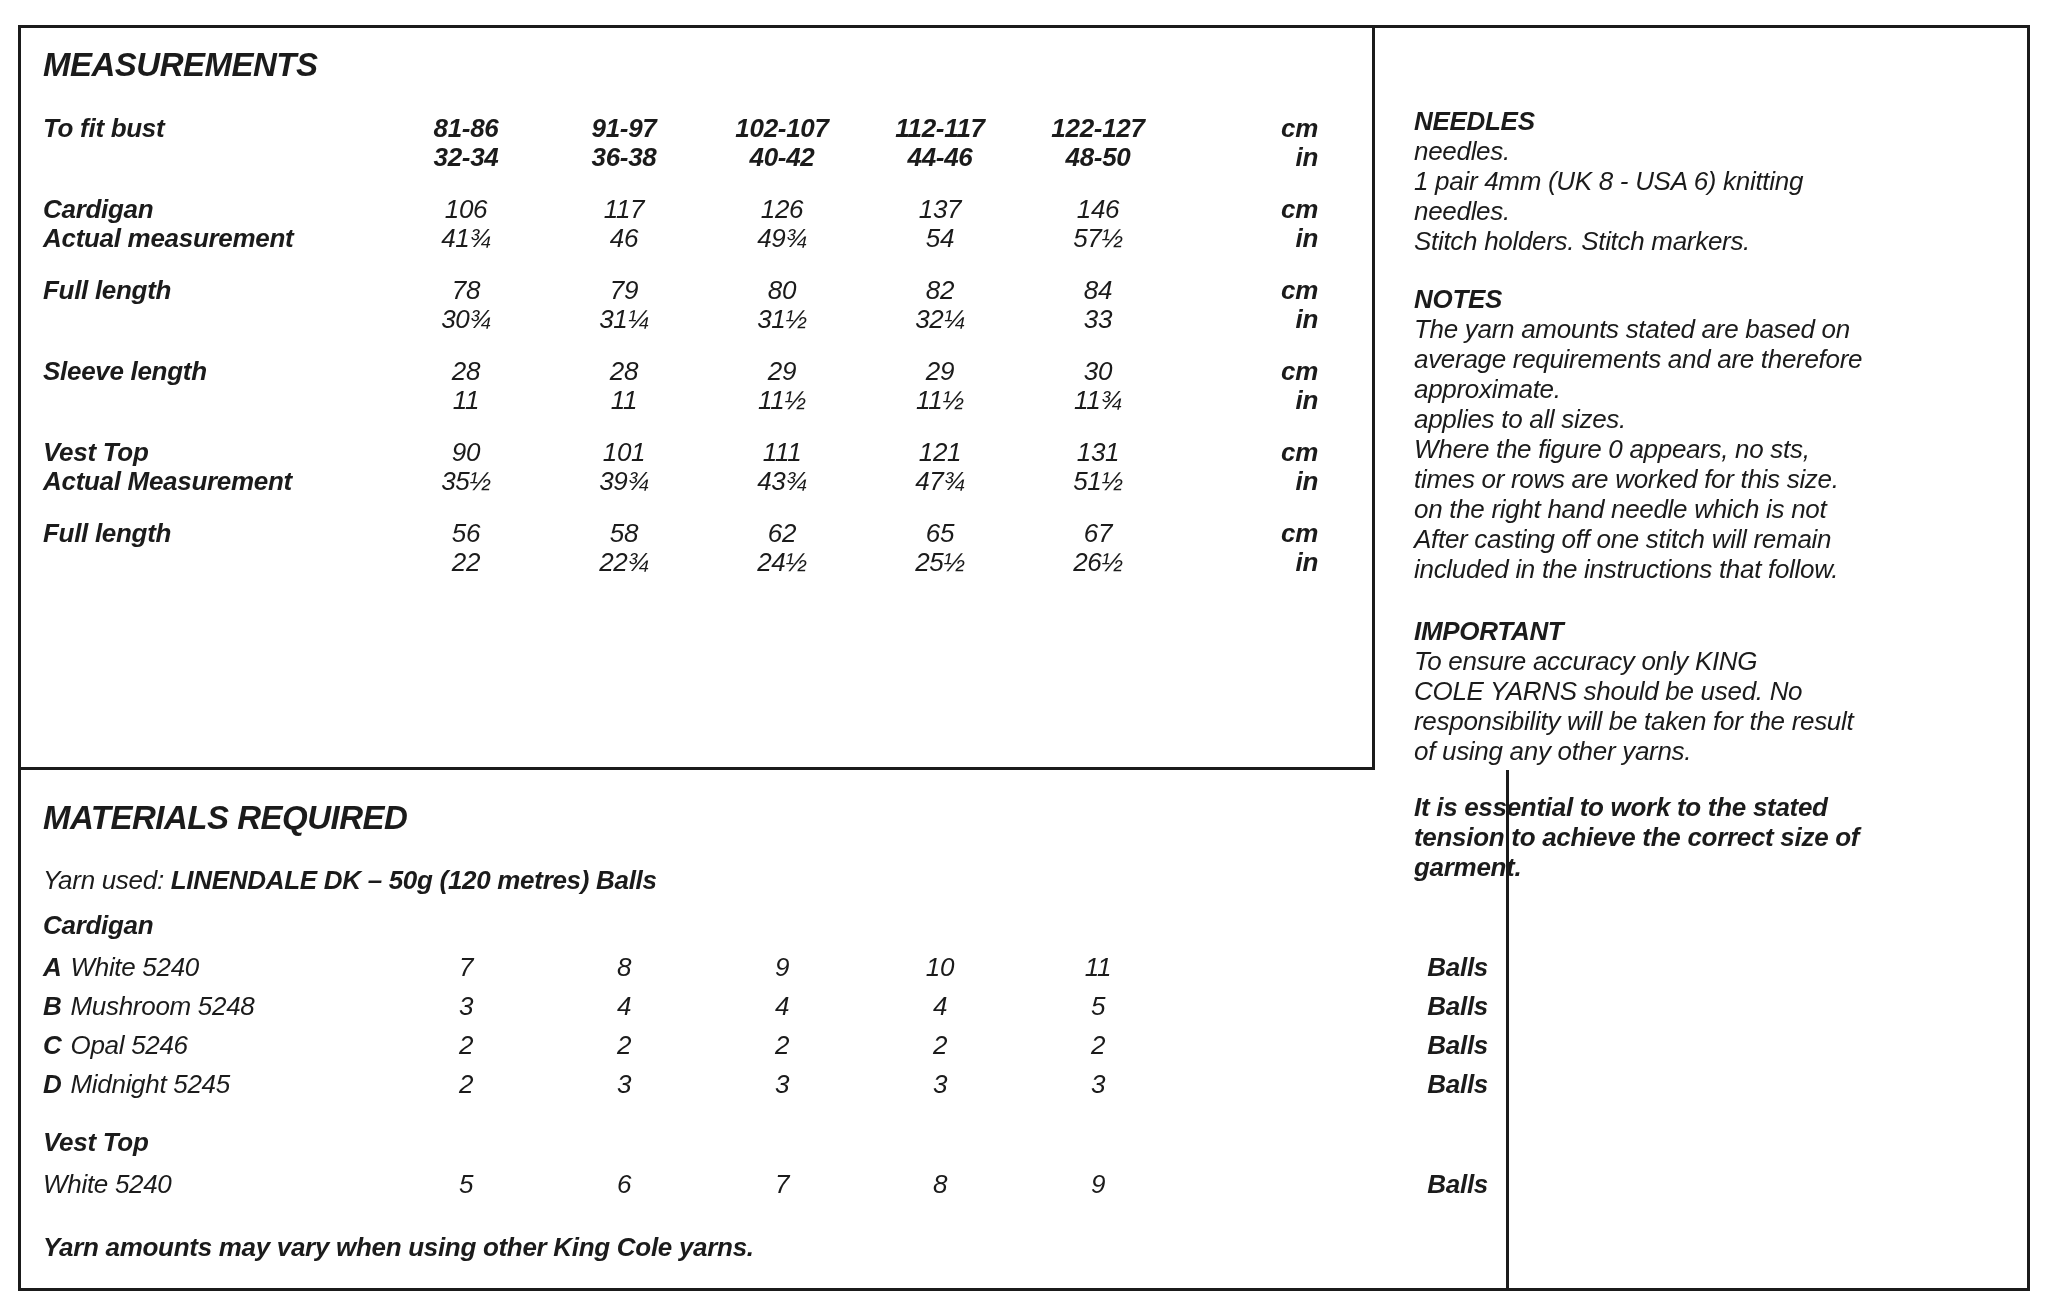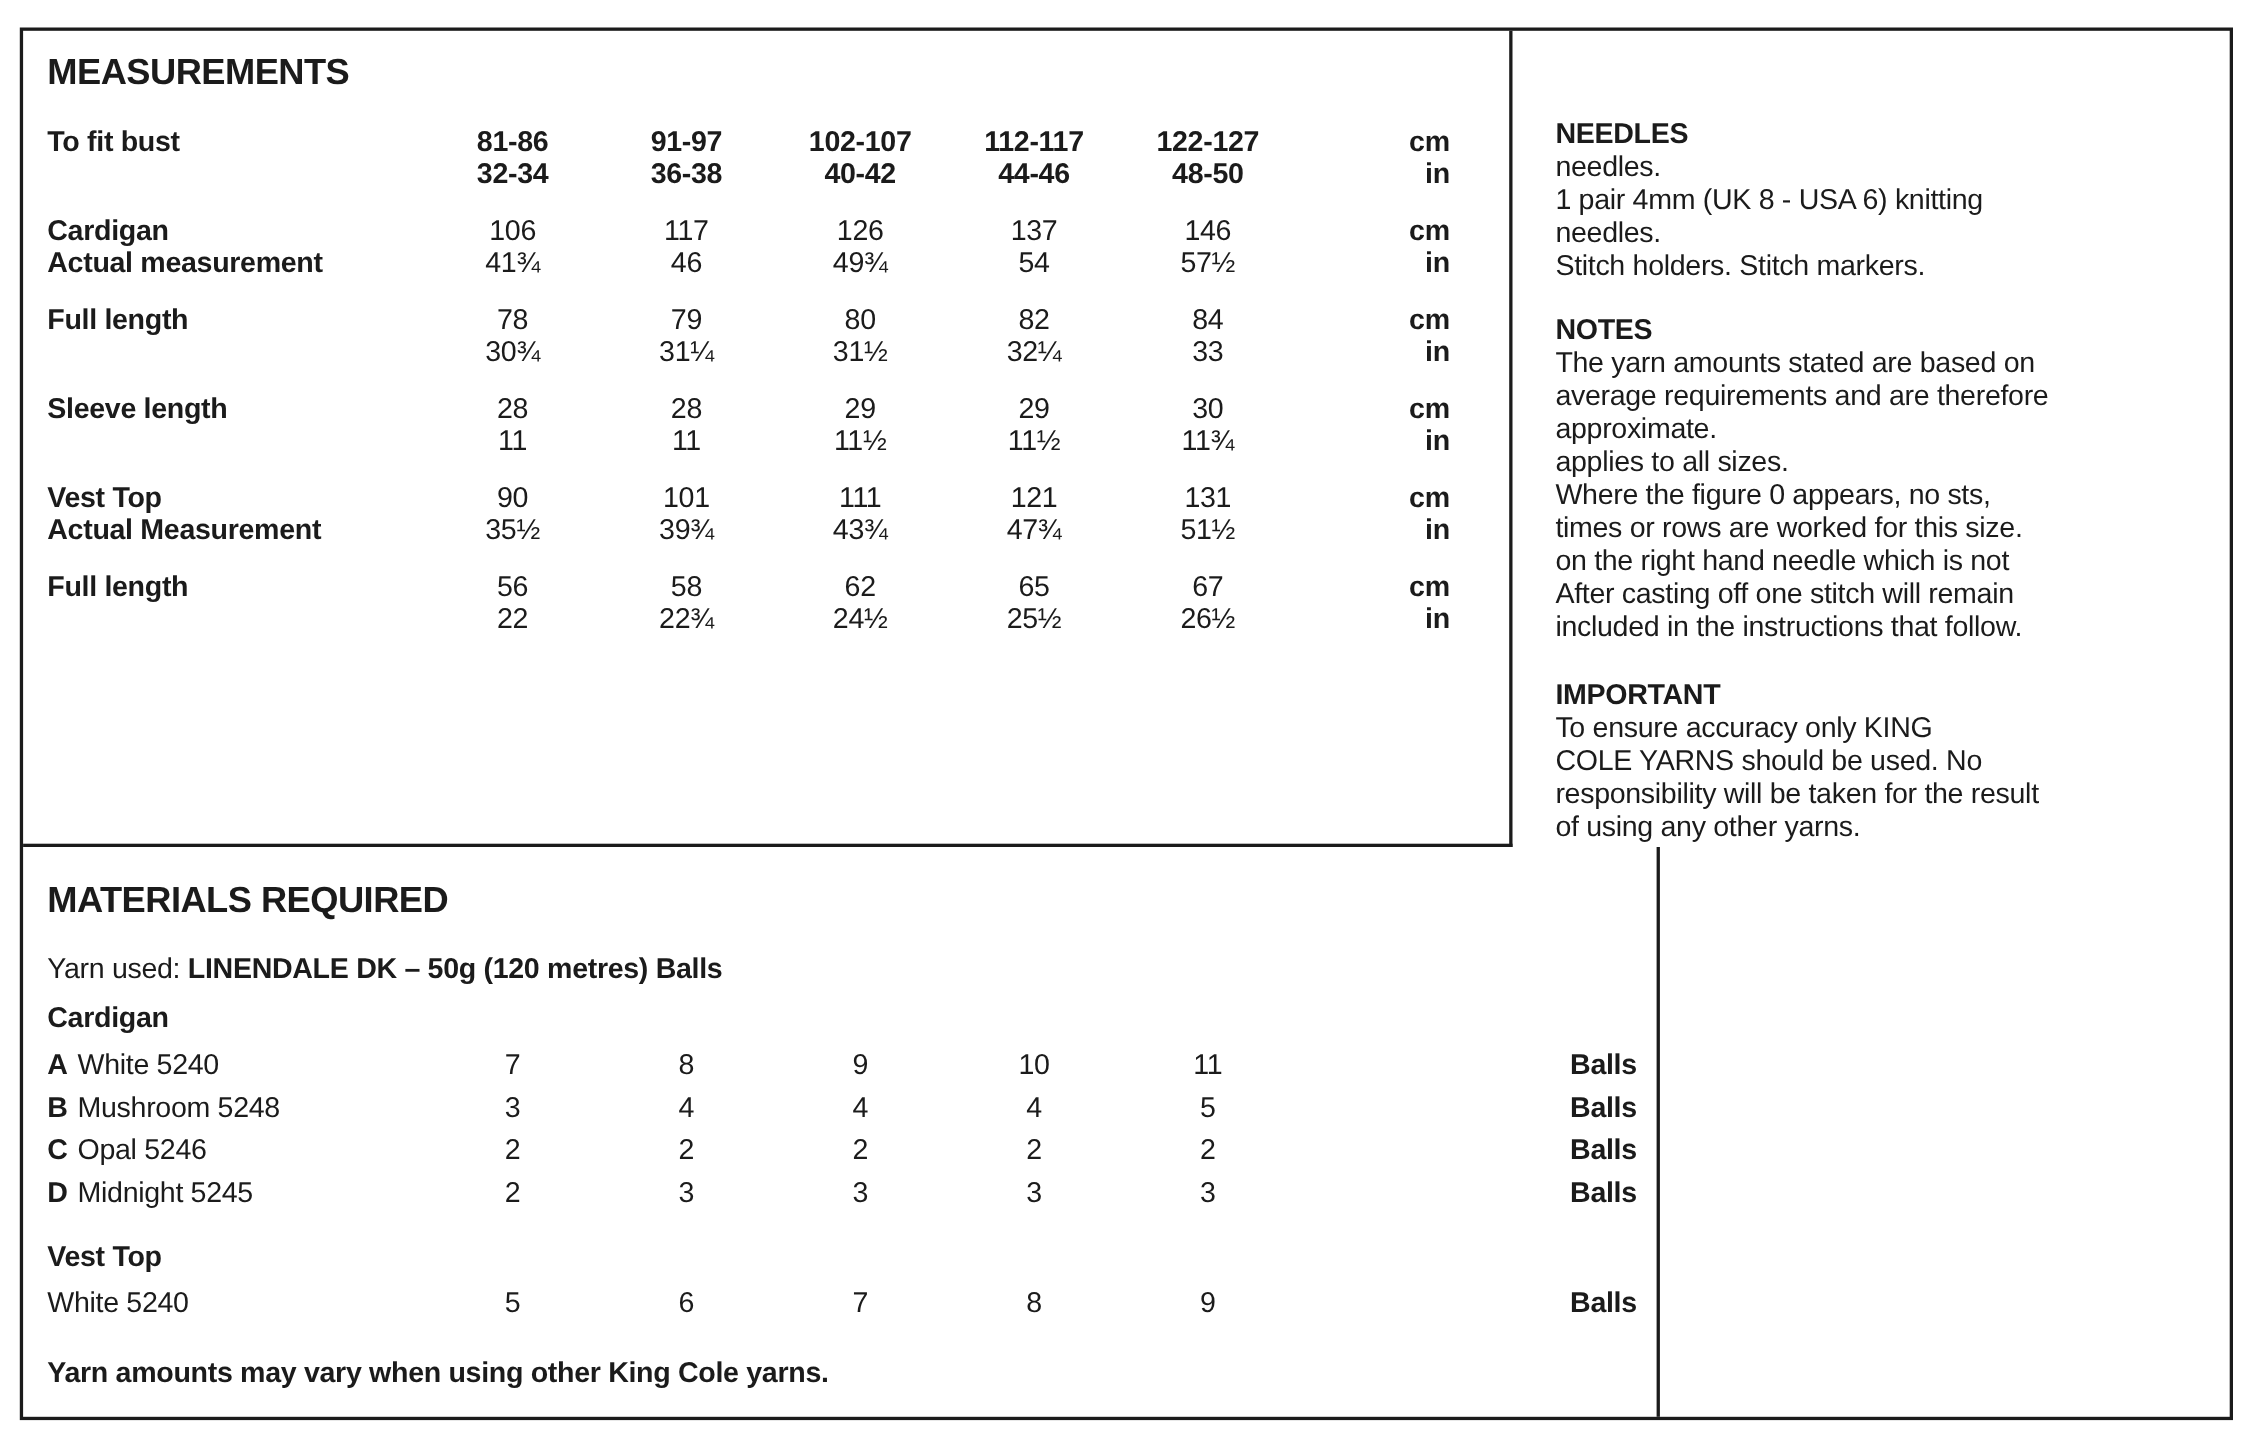--- a/index.html
+++ b/index.html
@@ -9,20 +9,21 @@
     font-family:"Liberation Sans", sans-serif;
     color:#1b1b1b;
     position:relative;
     -webkit-font-smoothing:antialiased;
   }
   .frame {
     position:absolute; left:18px; top:25px;
     width:2012px; height:1266px;
     border:3px solid #1b1b1b;
     background:#fff;
+    font-style:italic;
   }
   .pane-left {
     position:absolute; left:0; top:0;
     width:1354px; height:742px;
     border-right:3px solid #1b1b1b;
     border-bottom:3px solid #1b1b1b;
     padding:20px 18px 0 22px;
   }
   .pane-left-bottom {
     position:absolute; left:0; top:742px; bottom:0;
@@ -291,16 +292,21 @@
       <div class="line">After casting off one stitch will remain</div>
       <div class="line">included in the instructions that follow.</div>
     </div>
 
     <div class="sb-section">
       <h2>IMPORTANT</h2>
       <div class="line">To ensure accuracy only KING</div>
       <div class="line">COLE YARNS should be used. No</div>
       <div class="line">responsibility will be taken for the result</div>
       <div class="line">of using any other yarns.</div>
+      <div class="boldpara">
+        <div class="line">It is essential to work to the stated</div>
+        <div class="line">tension to achieve the correct size of</div>
+        <div class="line">garment.</div>
+      </div>
     </div>
 
   </div>
 </div>
 
 </body></html>

